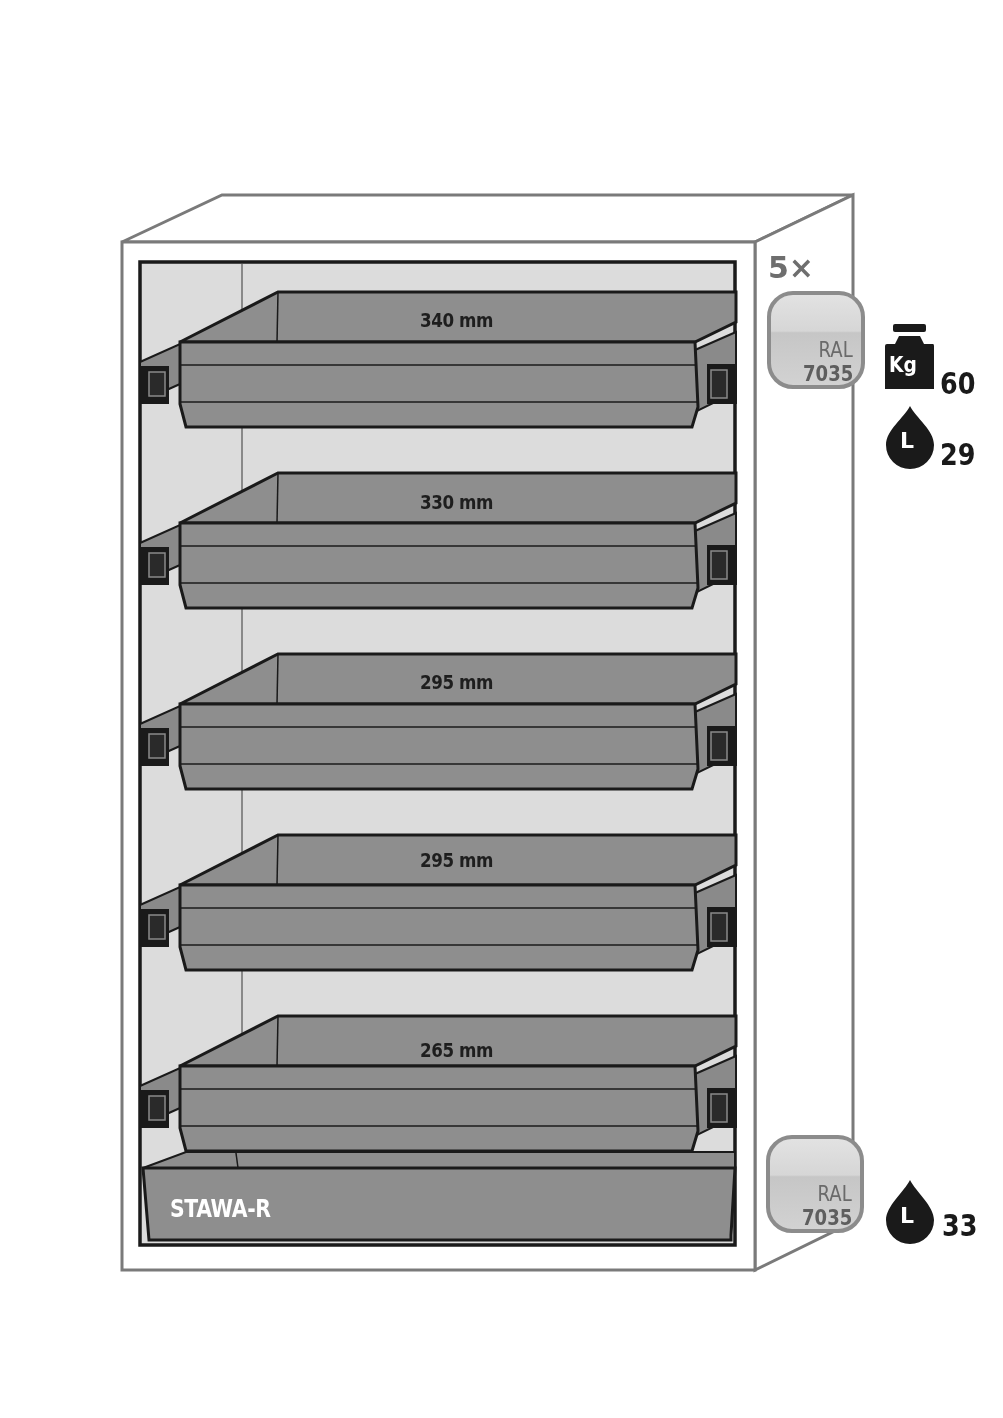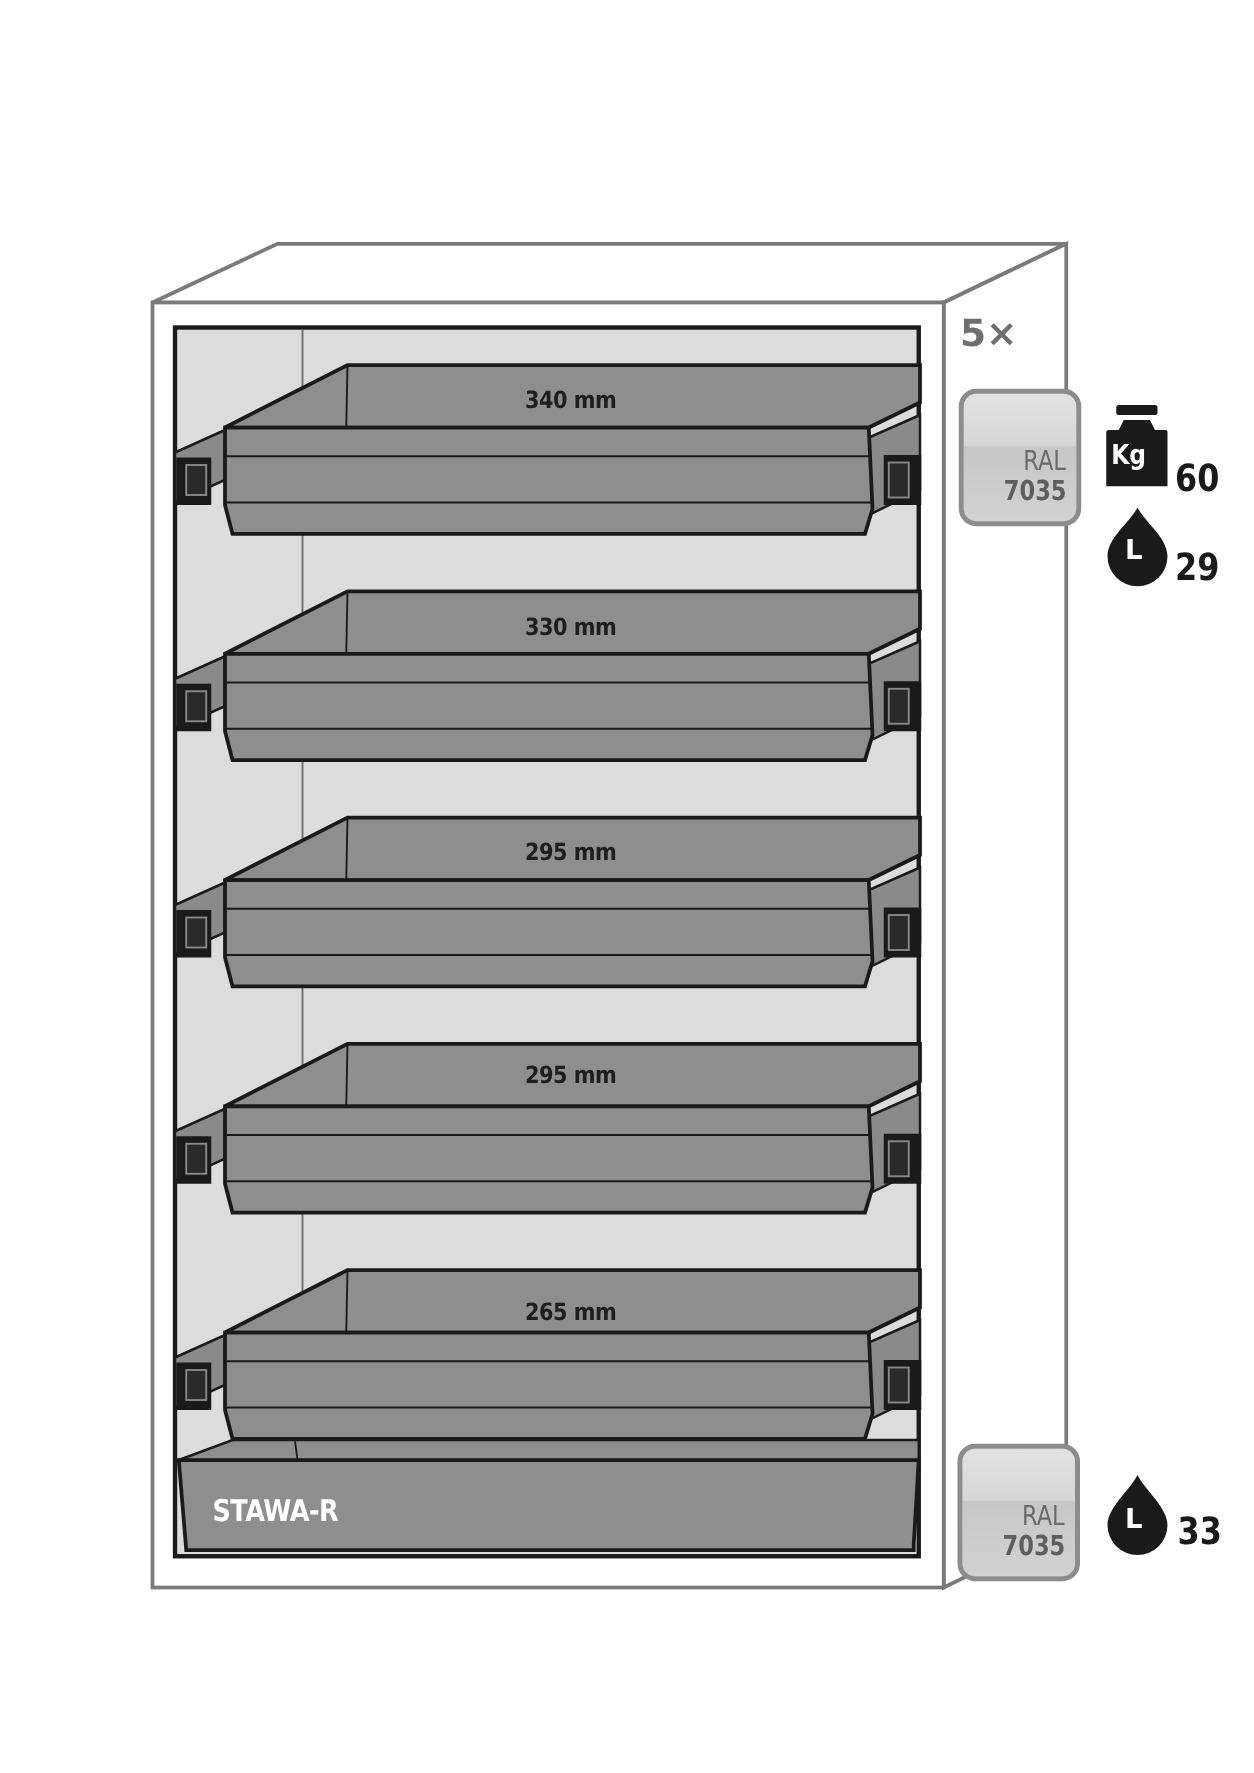--- a/index.html
+++ b/index.html
@@ -13,24 +13,23 @@
   .tray-label {
     position: absolute; font-family: "DejaVu Sans", sans-serif; font-weight: bold;
     font-size: 24px; color: #ffffff; letter-spacing: -0.5px; transform: scaleX(0.85); transform-origin: left top;
     white-space: nowrap;
   }
   .count {
     position: absolute; font-family: "DejaVu Sans", sans-serif; font-weight: bold;
     color: #6e6e6e; white-space: nowrap;
   }
   .ral-badge {
-    position: absolute; width: 98px; height: 110px; border: 4px solid #8c8c8c; border-radius: 14px;
+    position: absolute; width: 98px; height: 98px; border: 4px solid #8c8c8c; border-radius: 26px;
     background: linear-gradient(180deg, #e2e2e2 0%, #d6d6d6 40%, #c6c6c6 42%, #d2d2d2 100%);
     box-sizing: border-box;
-    margin-top: 20px;
   }
   .ral-badge .ral-top { position: absolute; right: 8px; top: 42px; font-family: "DejaVu Sans", sans-serif; font-size: 22px; color: #6a6a6a; transform: scaleX(0.82); transform-origin: right top; }
   .ral-badge .ral-num { position: absolute; right: 8px; top: 66px; font-family: "DejaVu Sans", sans-serif; font-weight: bold; font-size: 22px; color: #5e5e5e; transform: scaleX(0.82); transform-origin: right top; }
   .value {
     position: absolute; font-family: "DejaVu Sans", sans-serif; font-weight: bold; font-size: 30px;
     color: #1a1a1a; transform: scaleX(0.85); transform-origin: left top; white-space: nowrap;
   }
 </style>
 </head>
 <body>

